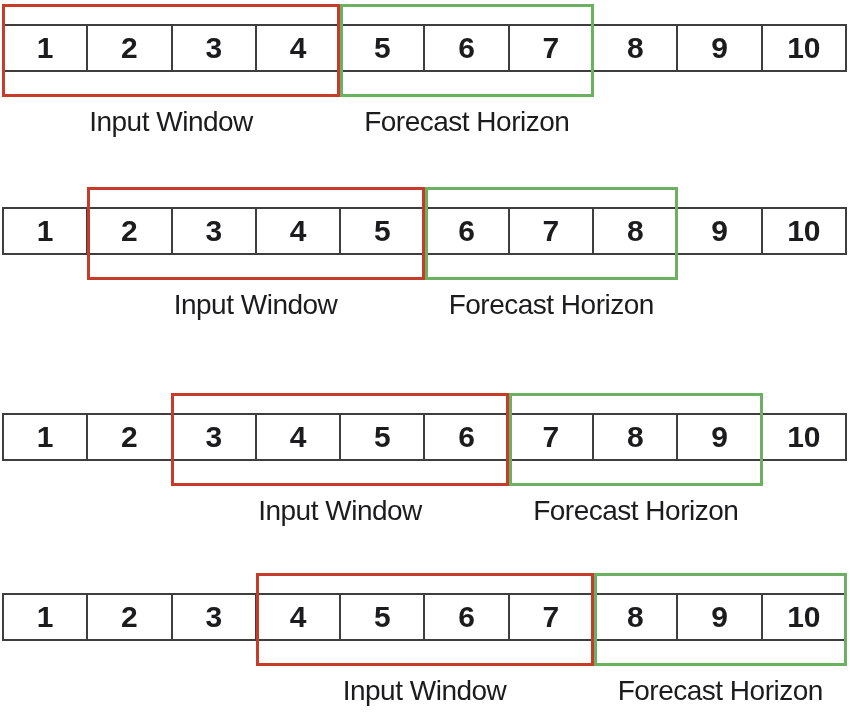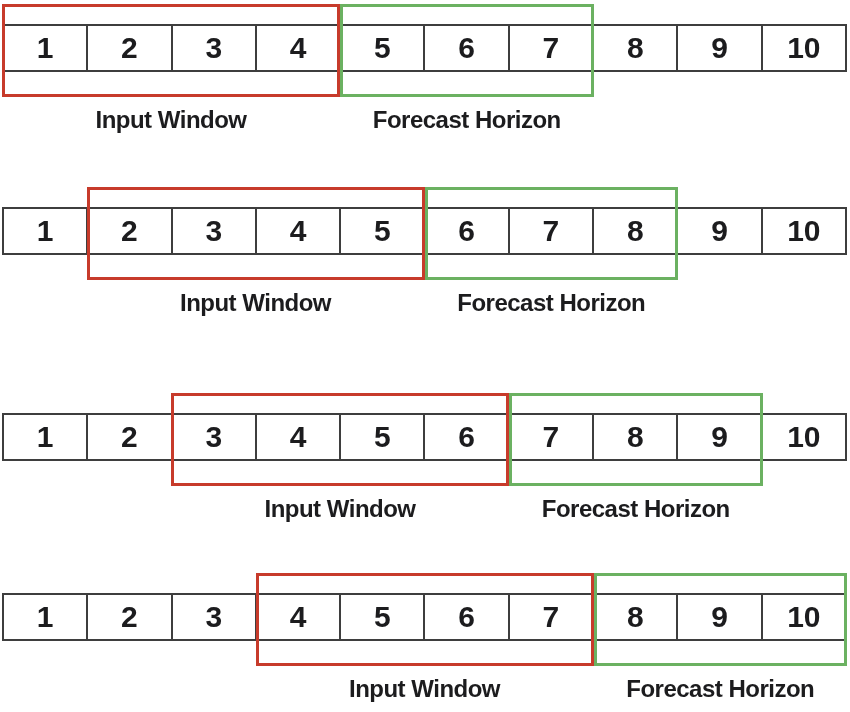--- a/index.html
+++ b/index.html
@@ -33,21 +33,21 @@
   }
   .cell:last-child{border-right:none;}
   .win{
     position:absolute;top:0;height:93px;
     box-sizing:border-box;border:3px solid;background:transparent;
   }
   .win.red{border-color:var(--red);z-index:3;}
   .win.green{border-color:var(--green);z-index:2;}
   .label{
     position:absolute;top:102px;transform:translateX(-50%);
-    font-size:24px;font-weight:700;letter-spacing:-0.5px;
+    font-size:28px;font-weight:400;letter-spacing:-0.5px;
     color:var(--text);white-space:nowrap;line-height:1.15;
   }
 </style>
 </head>
 <body>
 
 <div class="canvas">
     <div class="row" style="top: 4px;">
     <div class="strip">
         <div class="cell">1</div>

